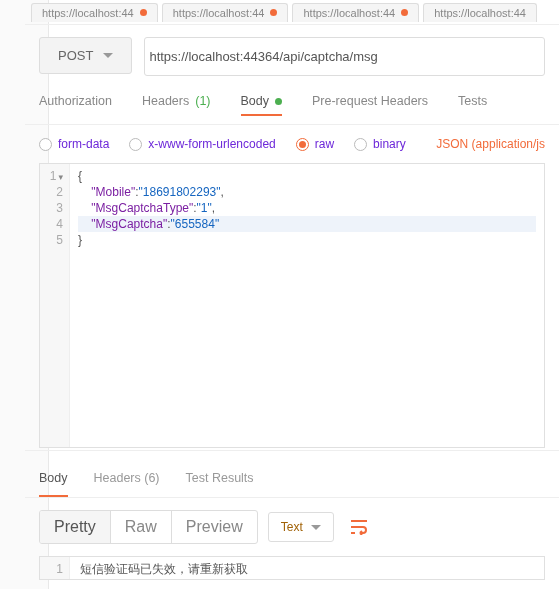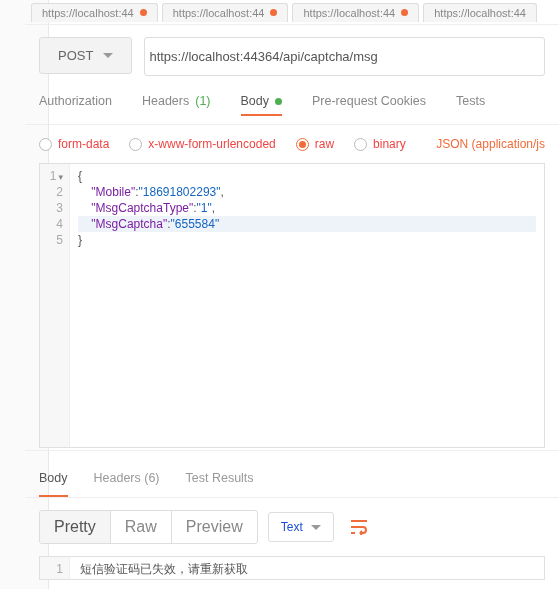--- a/index.html
+++ b/index.html
@@ -13,21 +13,21 @@
 .req-row { display: flex; align-items: flex-start; gap: 12px; padding: 12px 14px; }
 .method-btn { display: flex; align-items: center; gap: 10px; background: #f3f3f3; border: 1px solid #ddd; border-radius: 3px; padding: 10px 18px; color: #666; font-size: 13px; }
 .chevron { width: 0; height: 0; border-left: 5px solid transparent; border-right: 5px solid transparent; border-top: 5px solid #999; }
 .url-input { flex: 1; border: 1px solid #ddd; border-radius: 3px; padding: 11px 4px; font-size: 13px; color: #555; background: #fff; }
 .req-tabs { display: flex; gap: 30px; padding: 0 14px 8px; border-bottom: 1px solid #eee; }
 .req-tab { padding: 6px 0; font-size: 12.5px; color: #888; display: flex; align-items: center; gap: 6px; border-bottom: 2px solid transparent; }
 .req-tab.active { color: #555; border-bottom-color: #f26b3a; }
 .green-dot { width: 7px; height: 7px; border-radius: 50%; background: #4caf50; }
 .count { color: #4caf50; }
 .body-opts { display: flex; align-items: center; gap: 20px; padding: 12px 14px; font-size: 12px; }
-.radio-opt { display: flex; align-items: center; gap: 6px; color: #ef4444; }
+.radio-opt { display: flex; align-items: center; gap: 6px; color: #6d28d9; }
 .radio { width: 13px; height: 13px; border: 1px solid #bbb; border-radius: 50%; background: #fff; display: flex; align-items: center; justify-content: center; }
 .radio.selected { border-color: #f26b3a; }
 .radio.selected::after { content: ""; width: 7px; height: 7px; border-radius: 50%; background: #f26b3a; }
 .json-type { color: #f26b3a; margin-left: auto; font-size: 12px; }
 .editor-wrap { border: 1px solid #e0e0e0; margin: 0 14px; height: 285px; display: flex; font-family: Consolas, Monaco, monospace; font-size: 12px; }
 .gutter { width: 30px; background: #f7f7f7; border-right: 1px solid #eee; text-align: right; padding: 4px 6px 0 0; color: #aaa; line-height: 16px; }
 .gutter .ln { height: 16px; }
 .gutter .ln.fold::after { content: "▾"; margin-left: 2px; font-size: 9px; color: #888; }
 .code { flex: 1; padding: 4px 8px 0; line-height: 16px; }
 .code .line { height: 16px; white-space: pre; }
@@ -36,21 +36,21 @@
 .s { color: #1565c0; }
 .p { color: #555; }
 .resp-tabs { display: flex; gap: 26px; padding: 14px 14px 0; border-top: 1px solid #eee; margin-top: 2px; }
 .resp-tab { padding: 6px 0 10px; font-size: 12.5px; color: #999; border-bottom: 2px solid transparent; }
 .resp-tab.active { color: #555; border-bottom-color: #f26b3a; }
 .resp-tools { display: flex; align-items: center; gap: 10px; padding: 12px 14px; border-top: 1px solid #eee; }
 .seg-group { display: flex; border: 1px solid #ddd; border-radius: 3px; overflow: hidden; }
 .seg { padding: 7px 14px; font-size: 16px; color: #888; border-right: 1px solid #ddd; }
 .seg:last-child { border-right: none; }
 .seg.active { background: #f5f5f5; color: #555; }
-.text-dd { display: flex; align-items: center; gap: 8px; border: 1px solid #ddd; border-radius: 3px; padding: 7px 12px; font-size: 12px; color: #1d4ed8; }
+.text-dd { display: flex; align-items: center; gap: 8px; border: 1px solid #ddd; border-radius: 3px; padding: 7px 12px; font-size: 12px; color: #a16207; }
 .wrap-icon { width: 30px; height: 30px; display: flex; align-items: center; justify-content: center; }
 .wrap-icon svg { stroke: #f26b3a; }
 .resp-body { border: 1px solid #e0e0e0; margin: 0 14px; height: 24px; display: flex; font-family: Consolas, Monaco, monospace; font-size: 12px; }
 .resp-body .gutter { width: 30px; }
 .resp-body .code .line { padding-left: 2px; }
 </style>
 </head>
 <body>
 
 <div class="left-strip">
@@ -87,21 +87,21 @@
   <div class="req-tabs">
     <div class="req-tab">Authorization</div>
     <div class="req-tab">
         <span>Headers</span> 
         <span class="count">(1)</span>
       </div>
     <div class="req-tab active">
         <span>Body</span>
         <span class="green-dot"></span>
       </div>
-    <div class="req-tab">Pre-request Cookies</div>
+    <div class="req-tab">Pre-request Headers</div>
     <div class="req-tab">Tests</div>
   </div>
 
   <div class="body-opts">
     <label class="radio-opt">
         <span class="radio"></span>
         <span>form-data</span>
       </label>
     <label class="radio-opt">
         <span class="radio"></span>

